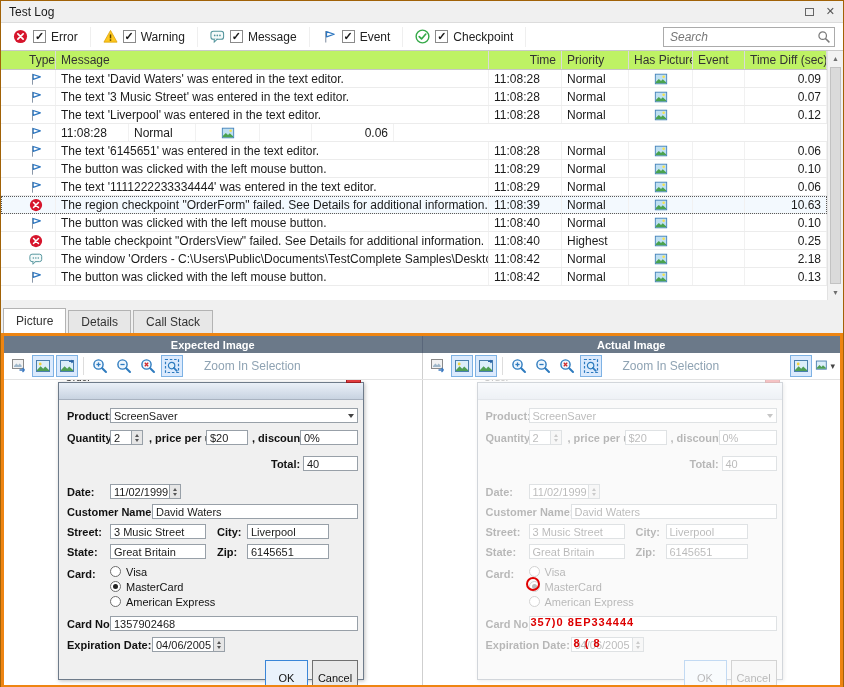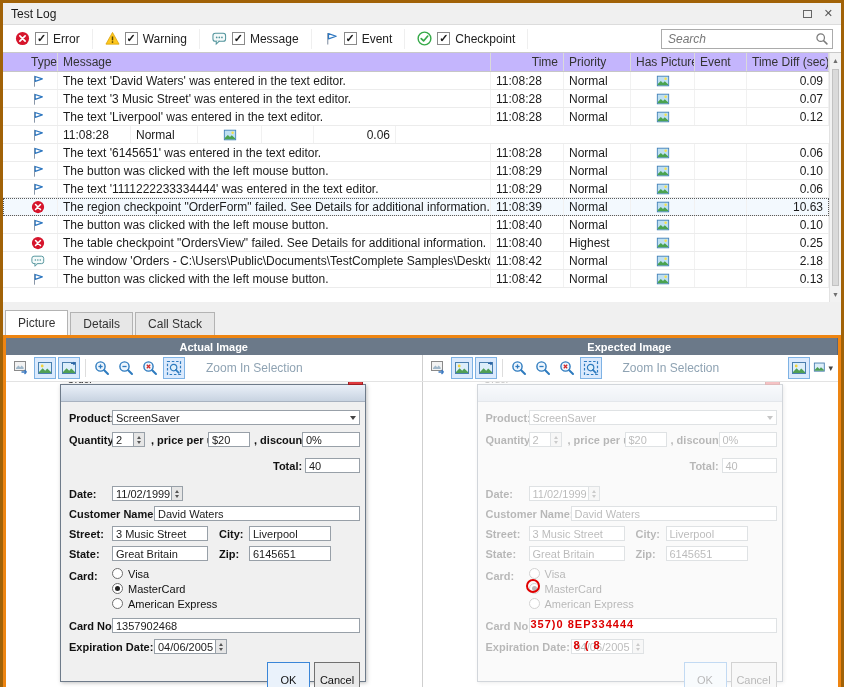--- a/index.html
+++ b/index.html
@@ -1,18 +1,18 @@
 <!DOCTYPE html>
 <html><head>
 <meta charset="utf-8">
 <style>
   * { margin:0; padding:0; box-sizing:border-box; }
   html,body { width:844px; height:687px; overflow:hidden;
     font-family:"Liberation Sans",sans-serif; font-size:12px; color:#1b1b1b; background:#f0f0f0; }
-  .window { width:844px; height:687px; border:3px solid #a16207; display:flex; flex-direction:column; background:#f0f0f0; }
+  .window { width:844px; height:687px; border:1px solid #a16207; display:flex; flex-direction:column; background:#f0f0f0; }
 
   
   .titlebar { height:22px; display:flex; align-items:center; padding:0 8px; background:#f0f0f0; border-bottom:1px solid #dcdcdc; flex:none; }
   .titlebar .title { font-size:12px; color:#1a1a1a; }
   .win-buttons { margin-left:auto; display:flex; gap:12px; align-items:center; color:#555; }
   .win-btn { cursor:default; font-size:11px; line-height:1; display:flex; align-items:center; }
   .restore-box { width:9px; height:8px; border:1px solid #666; display:inline-block; }
 
   
   .filterbar { height:28px; background:#fff; border-bottom:1px solid #c9c9c9; display:flex; align-items:center; padding:12px 8px; flex:none; }
@@ -23,21 +23,21 @@
   .checkbox.checked::after { content:"\2713"; font-size:11px; font-weight:bold; color:#1a1a1a; line-height:1; }
   .f-label { font-size:12px; color:#222; }
   .search-wrap { margin-left:auto; position:relative; }
   .search-input { width:172px; height:20px; border:1px solid #ababab; padding:0 22px 0 6px; font-size:12px; font-family:"Liberation Sans",sans-serif; }
   .search-input::placeholder { color:#777; font-style:italic; }
   .search-mag { position:absolute; right:4px; top:3px; width:14px; height:14px; }
 
   
   .table-area { height:249px; background:#fff; display:flex; flex:none; }
   .grid { width:826px; }
-  .grid-header { display:flex; height:19px; border-bottom:1px solid #c6c6c6; background:#c4b5fd; }
+  .grid-header { display:flex; height:19px; border-bottom:1px solid #c6c6c6; background:#bef264; }
   .hcell { border-right:1px solid #dadada; padding:2px 5px; font-size:12px; color:#333; white-space:nowrap; overflow:hidden; }
   .trow { display:flex; height:18px; border-bottom:1px solid #ececec; background:#fff; }
   .trow.selected { background:#f3f9fe; outline:1px dotted #5a5a5a; outline-offset:-1px; }
   .cell { border-right:1px solid #f1f1f1; padding:1px 5px; font-size:12px; white-space:nowrap; overflow:hidden; display:flex; align-items:center; }
   .c-type { width:55px; padding-left:28px; }
   .c-msg  { width:433px; }
   .c-time { width:73px;text-align:right; }
   .c-pri  { width:67px; }
   .c-pic  { width:64px; justify-content:center; }
   .c-link { width:52px; }
@@ -509,22 +509,22 @@
   </div>
 
   <div class="tabstrip">
     <div class="tab active">Picture</div>
     <div class="tab">Details</div>
     <div class="tab">Call Stack</div>
   </div>
 
   <div class="picture-panel">
     <div class="pp-header">
+      <div class="half left">Expected Image</div>
       <div class="half">Actual Image</div>
-      <div class="half left">Expected Image</div>
     </div>
 
     <div class="pp-toolbars">
 
       <div class="pp-toolbar left">
         <span class="tbtn">
           <svg viewBox="0 0 16 16">
               <rect x="1.5" y="1.5" width="11" height="9" fill="#f2f2f2" stroke="#8a8a8a"></rect>
               <path d="M3 8 l2.4-2.6 1.8 1.8 1.4-1.6 2 2 v1.4 H3 z" fill="#9fb7c9"></path>
               <path d="M8.5 12 h5 m0 0 l-2-2 m2 2 l-2 2" stroke="#3a78c0" stroke-width="1.3" fill="none"></path>

